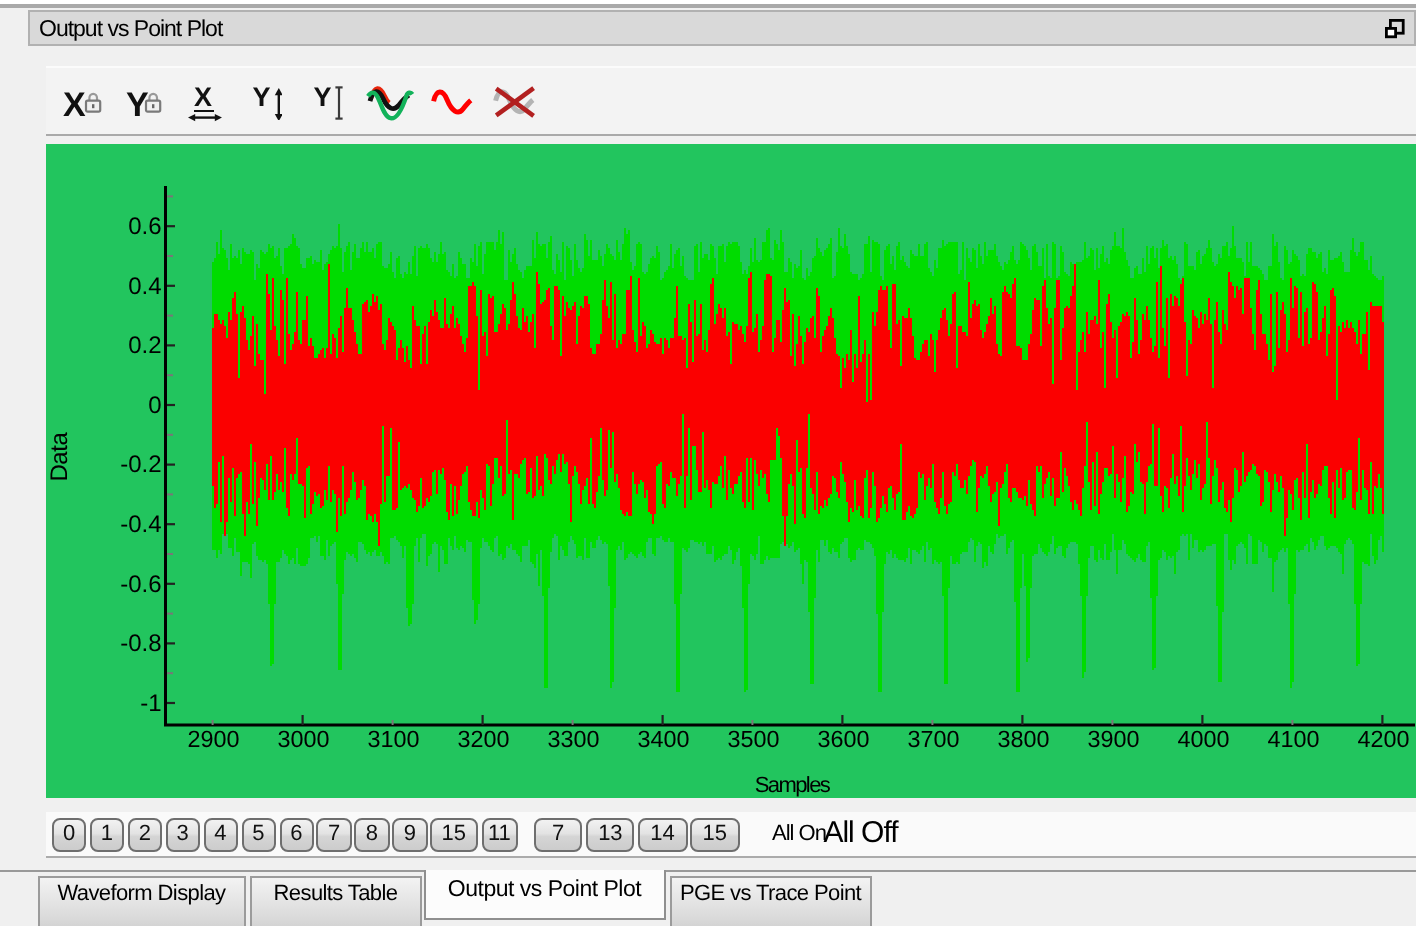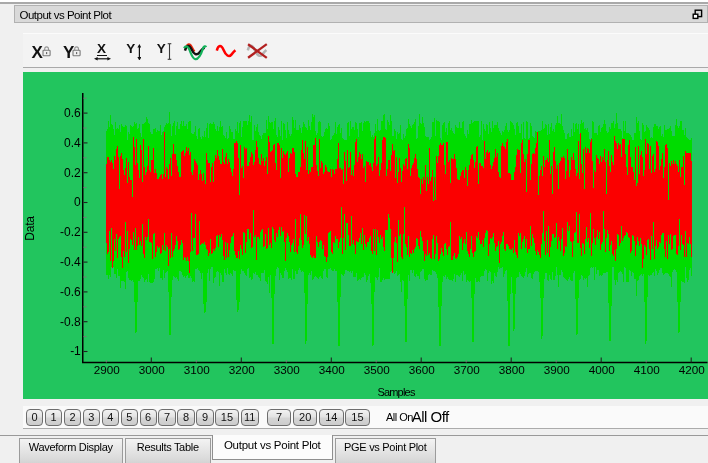--- a/index.html
+++ b/index.html
@@ -158,22 +158,22 @@
     <div class="btn" style="left:59.7px;width:17.3px">3</div>
     <div class="btn" style="left:78.6px;width:17.3px">4</div>
     <div class="btn" style="left:97.6px;width:17.3px">5</div>
     <div class="btn" style="left:116.5px;width:17.3px">6</div>
     <div class="btn" style="left:135.4px;width:17.3px">7</div>
     <div class="btn" style="left:154.3px;width:17.3px">8</div>
     <div class="btn" style="left:173.3px;width:17.3px">9</div>
     <div class="btn" style="left:191.6px;width:24.6px">15</div>
     <div class="btn" style="left:217.7px;width:18px">11</div>
     <div class="btn" style="left:243.8px;width:24.6px">7</div>
-    <div class="btn" style="left:269.9px;width:24.6px">20</div>
+    <div class="btn" style="left:269.9px;width:24.6px">13</div>
     <div class="btn" style="left:296.0px;width:24.6px">14</div>
     <div class="btn" style="left:322.1px;width:24.6px">15</div>
 <div class="ab" style="left:363px;top:0;height:22px;font-size:11px;letter-spacing:-0.5px;line-height:22px;color:#000">All On</div>
 <div class="ab" style="left:388.7px;top:0;height:22px;font-size:15px;letter-spacing:-0.5px;line-height:22px;color:#000">All Off</div>
 </div>
 <div class="ab" style="left:0;top:435px;width:708px;height:1.2px;background:#999"></div>
 <div class="tab" style="left:18.5px;width:104.5px">Waveform Display</div>
 <div class="tab" style="left:124.5px;width:86.5px">Results Table</div>
-<div class="tab" style="left:334.5px;width:101.5px">PGE vs Point Plot</div>
+<div class="tab" style="left:334.5px;width:101.5px">PGE vs Trace Point</div>
 <div class="ab" style="left:211.5px;top:435.2px;width:121.5px;height:24.5px;box-sizing:border-box;background:#fcfcfc;border:1px solid #8f8f8f;border-top:none;font-size:11.5px;letter-spacing:-0.25px;line-height:21px;text-align:center;z-index:5">Output vs Point Plot</div>
 </body></html>

